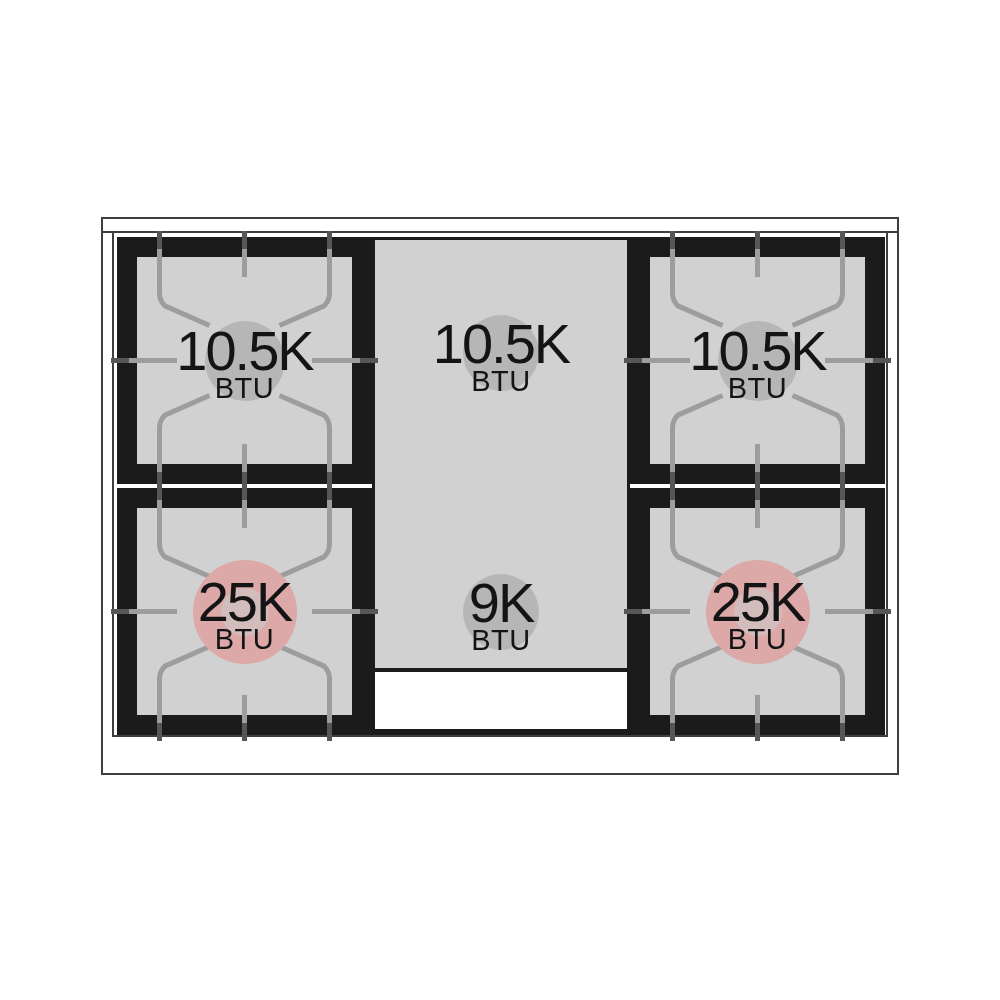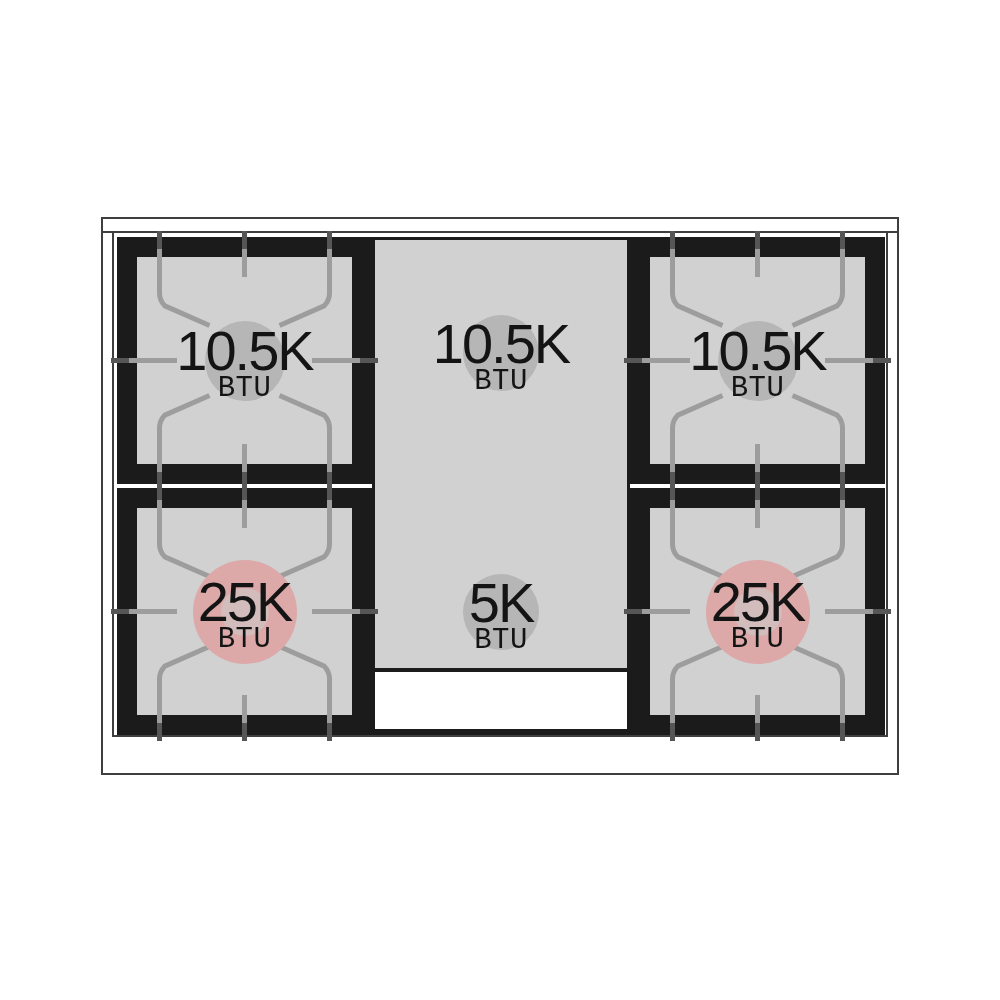--- a/index.html
+++ b/index.html
@@ -41,21 +41,21 @@
     content:""; position:absolute; left:28px; top:28px; width:48px; height:48px;
     border-radius:50%; background:#d2bcbc;
   }
   
   .power {
     position:absolute; left:0; width:100%; text-align:center;
     font-size:56px; line-height:1; letter-spacing:-2px; color:#141414; white-space:nowrap;
   }
   .unit {
     position:absolute; left:0; width:100%; text-align:center;
-    font-size:29px; line-height:1; letter-spacing:0.5px; color:#141414;font-family:Liberation Mono, monospace;
+    font-size:29px; line-height:1; letter-spacing:0.5px; color:#141414;
   }
   .grate .power { top:86px; }
   .grate .unit { top:137px; }
 </style>
 </head>
 <body>
 
 <svg width="0" height="0" style="position:absolute">
   <defs>
     <g id="grate-lines">
@@ -91,21 +91,21 @@
 
       <div class="center-module">
         <div class="griddle"></div>
         <div class="front-gap"></div>
 
         <div class="circle gray-md" style="left:91px; top:78px;"></div>
         <div class="power" style="top:79px;">10.5K</div>
         <div class="unit" style="top:130px;">BTU</div>
 
         <div class="circle gray-md" style="left:91px; top:337px;"></div>
-        <div class="power" style="top:338px;">5K</div>
+        <div class="power" style="top:338px;">9K</div>
         <div class="unit" style="top:389px;">BTU</div>
       </div>
 
       <div class="grate" style="left:3px; top:4px;">
         <div class="inset"></div>
         <svg class="glines" width="255" height="247" viewBox="0 0 255 247">
             <use href="#grate-lines"></use>
           </svg>
         <div class="circle gray-lg"></div>
         <div class="power">10.5K</div>

